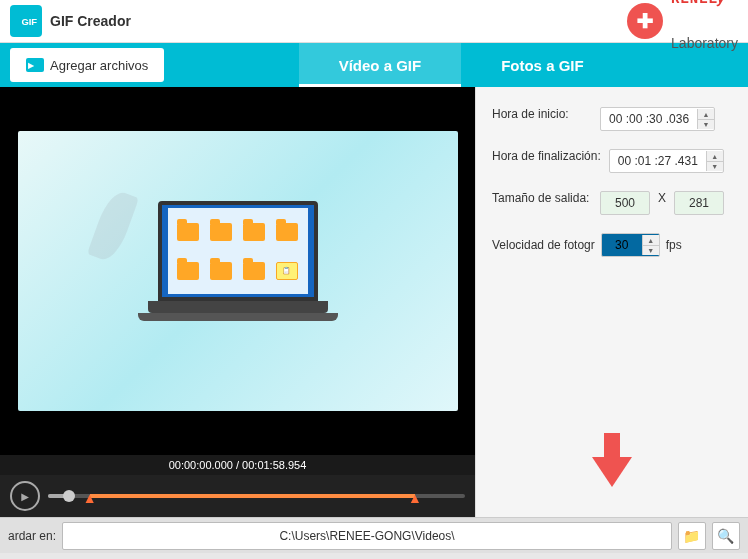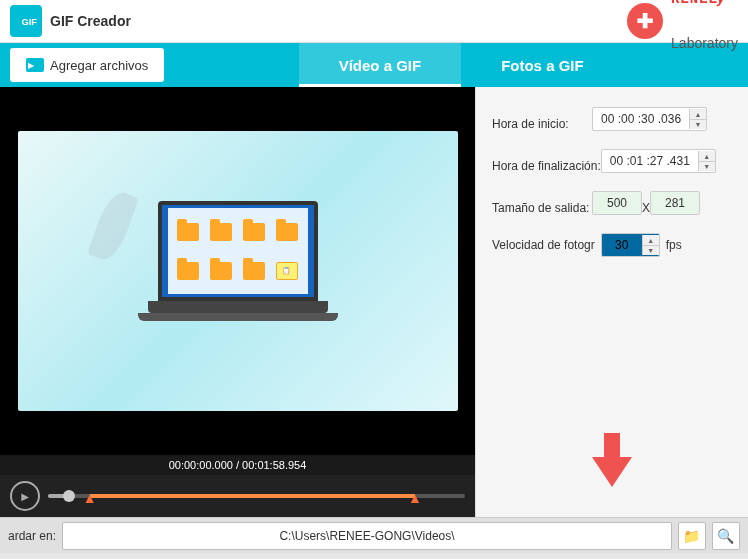--- a/index.html
+++ b/index.html
@@ -319,21 +319,22 @@
       background: #f5f5f5;
       padding: 20px 16px;
       display: flex;
       flex-direction: column;
       gap: 18px;
       border-left: 1px solid #ddd;
       position: relative;
     }
     .setting-row {
       display: flex;
-      align-items: flex-end;
+      align-items: flex-start;
+      gap: 8px;
     }
     .setting-label {
       font-size: 12px;
       color: #333;
       min-width: 100px;
     }
     .time-input {
       display: flex;
       align-items: center;
       border: 1px solid #ccc;

